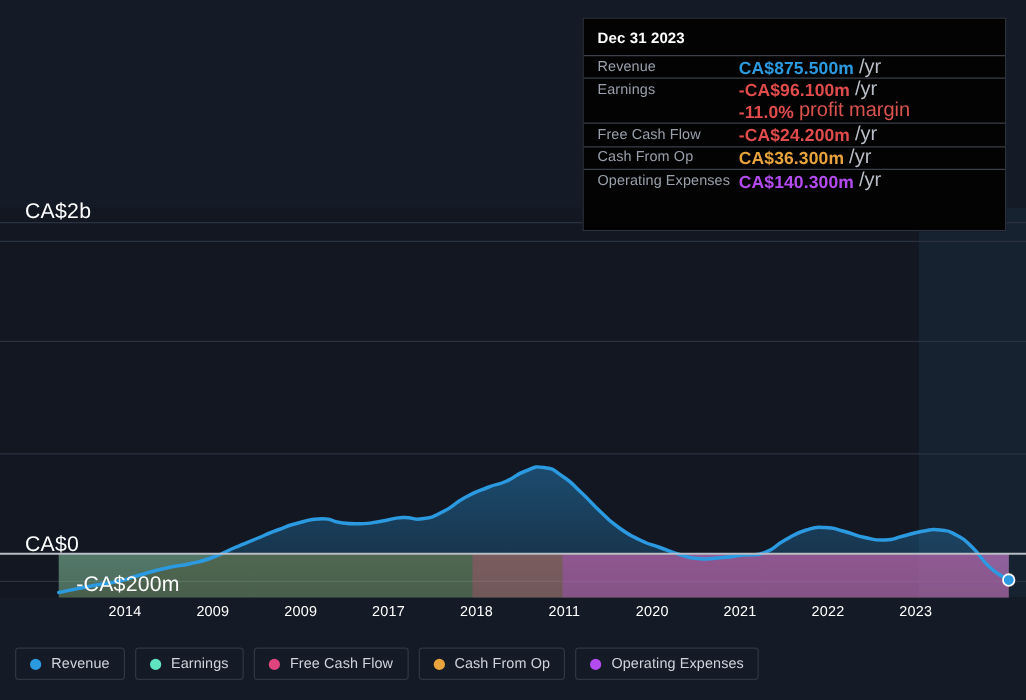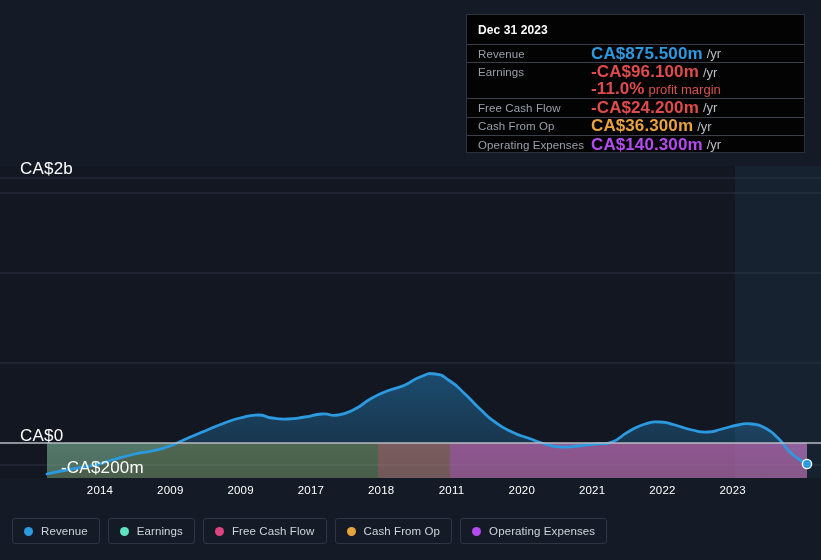--- a/index.html
+++ b/index.html
@@ -13,27 +13,27 @@
   
   .ylab{position:absolute;color:#ffffff;font-size:17px;letter-spacing:.2px;white-space:nowrap;}
   .ylab.top{left:20px;top:159px;}
   .ylab.zero{left:20px;top:426px;}
   .ylab.neg{left:16px;top:458px;margin-left:45px;}
 
   .xaxis{position:absolute;left:0;top:484px;width:821px;height:16px;text-align:center;}
   .xtick{position:absolute;transform:translateX(-50%);color:#ffffff;font-size:11.5px;letter-spacing:.2px;}
 
   
-  .tip{position:absolute;left:466px;top:14px;width:339px;height:139px;background:#030303;
+  .tip{position:absolute;left:466px;top:14px;width:339px;height:171px;background:#030303;
        border:1px solid #2c323d;box-sizing:border-box;padding:0;}
   .tip-title{color:#fff;font-size:12px;font-weight:bold;padding:8px 11px 7px 11px;letter-spacing:.1px;}
   .tip-row{display:flex;align-items:center;border-top:1px solid #3a3f49;height:17.4px;padding:0 11px;}
   .tip-row .k{color:#9aa0ab;font-size:11.5px;width:113px;flex:none;letter-spacing:.1px;}
-  .tip-row .v{font-size:17px;font-weight:bold;letter-spacing:.1px;}
-  .tip-row .u{color:#b9bec7;font-size:13px;margin-left:4px;font-weight:normal;}
+  .tip-row .v{font-size:14px;font-weight:bold;letter-spacing:.1px;}
+  .tip-row .u{color:#b9bec7;font-size:16px;margin-left:4px;font-weight:normal;}
   .tip-row.sub .k{visibility:hidden;}
   .tip-row.sub{border-top:none;}
   .tip-row.sub .u{color:#d9534f;font-weight:normal;}
 
   
   .legend{position:absolute;left:12px;top:518px;display:flex;gap:8px;}
   .lg{display:flex;align-items:center;gap:8px;border:1px solid #2f3643;border-radius:3px;
       height:26px;padding:0 11px;box-sizing:border-box;background:transparent;}
   .lg .dot{width:9px;height:9px;border-radius:50%;flex:none;}
   .lg .lbl{color:#cfd4dc;font-size:11.5px;white-space:nowrap;letter-spacing:.1px;}

